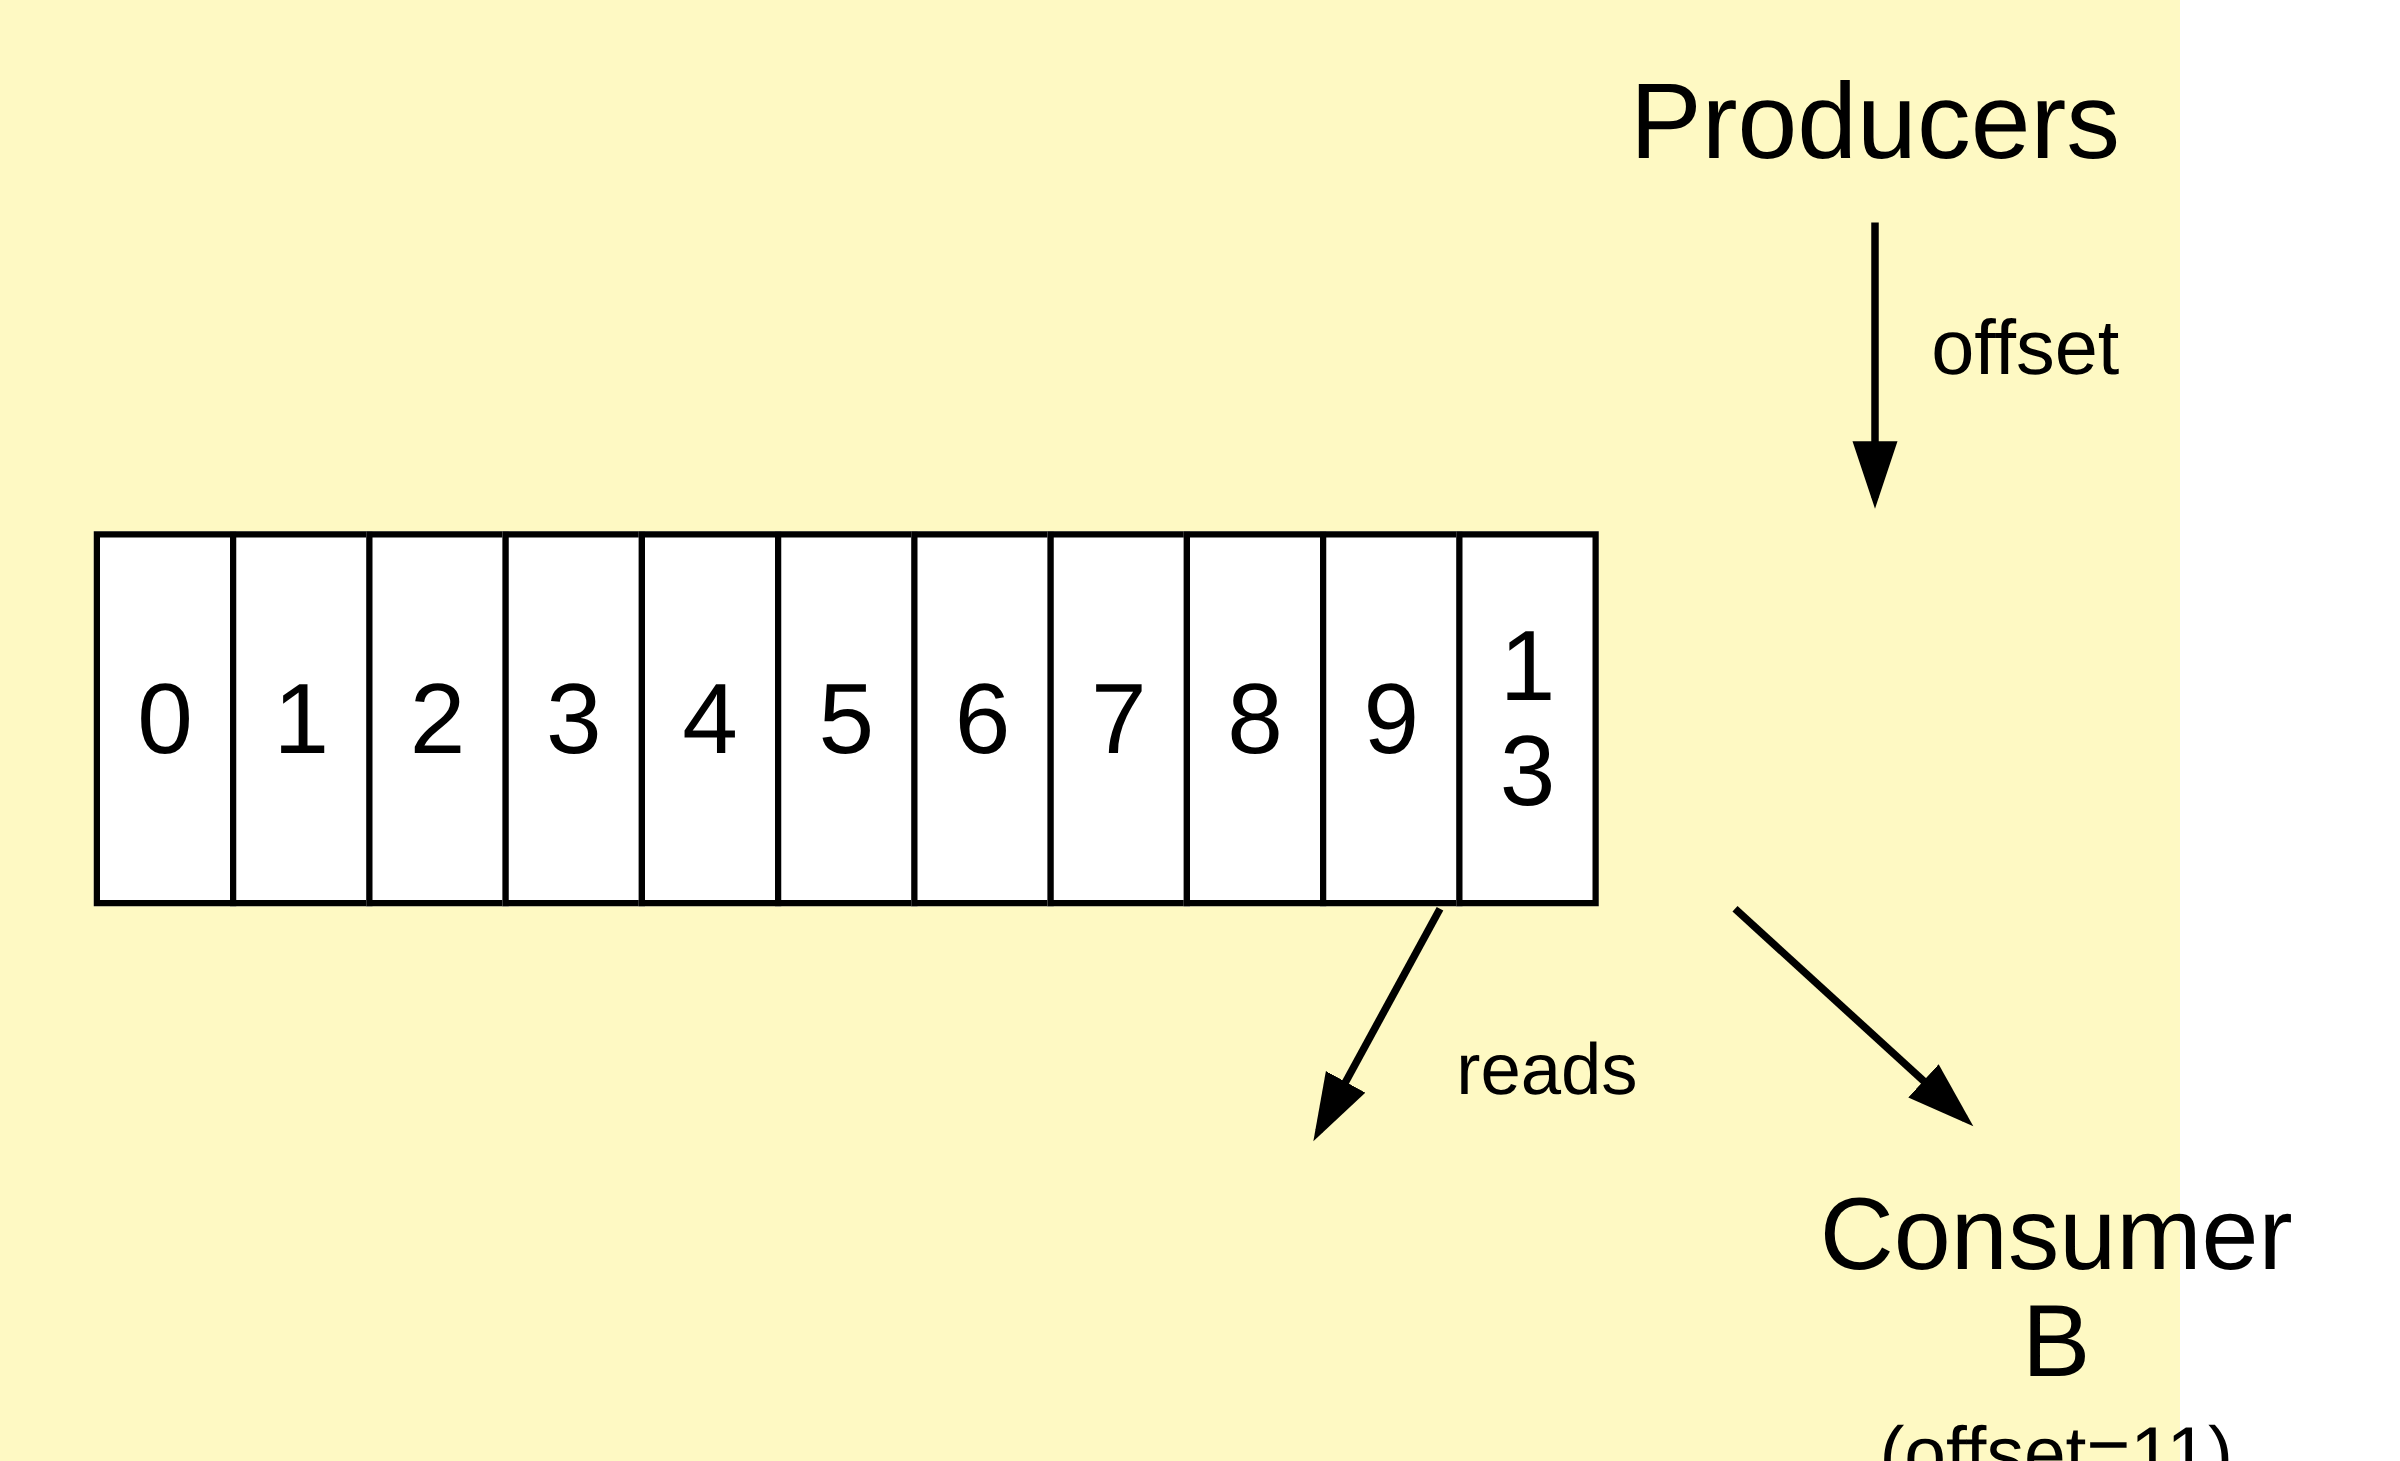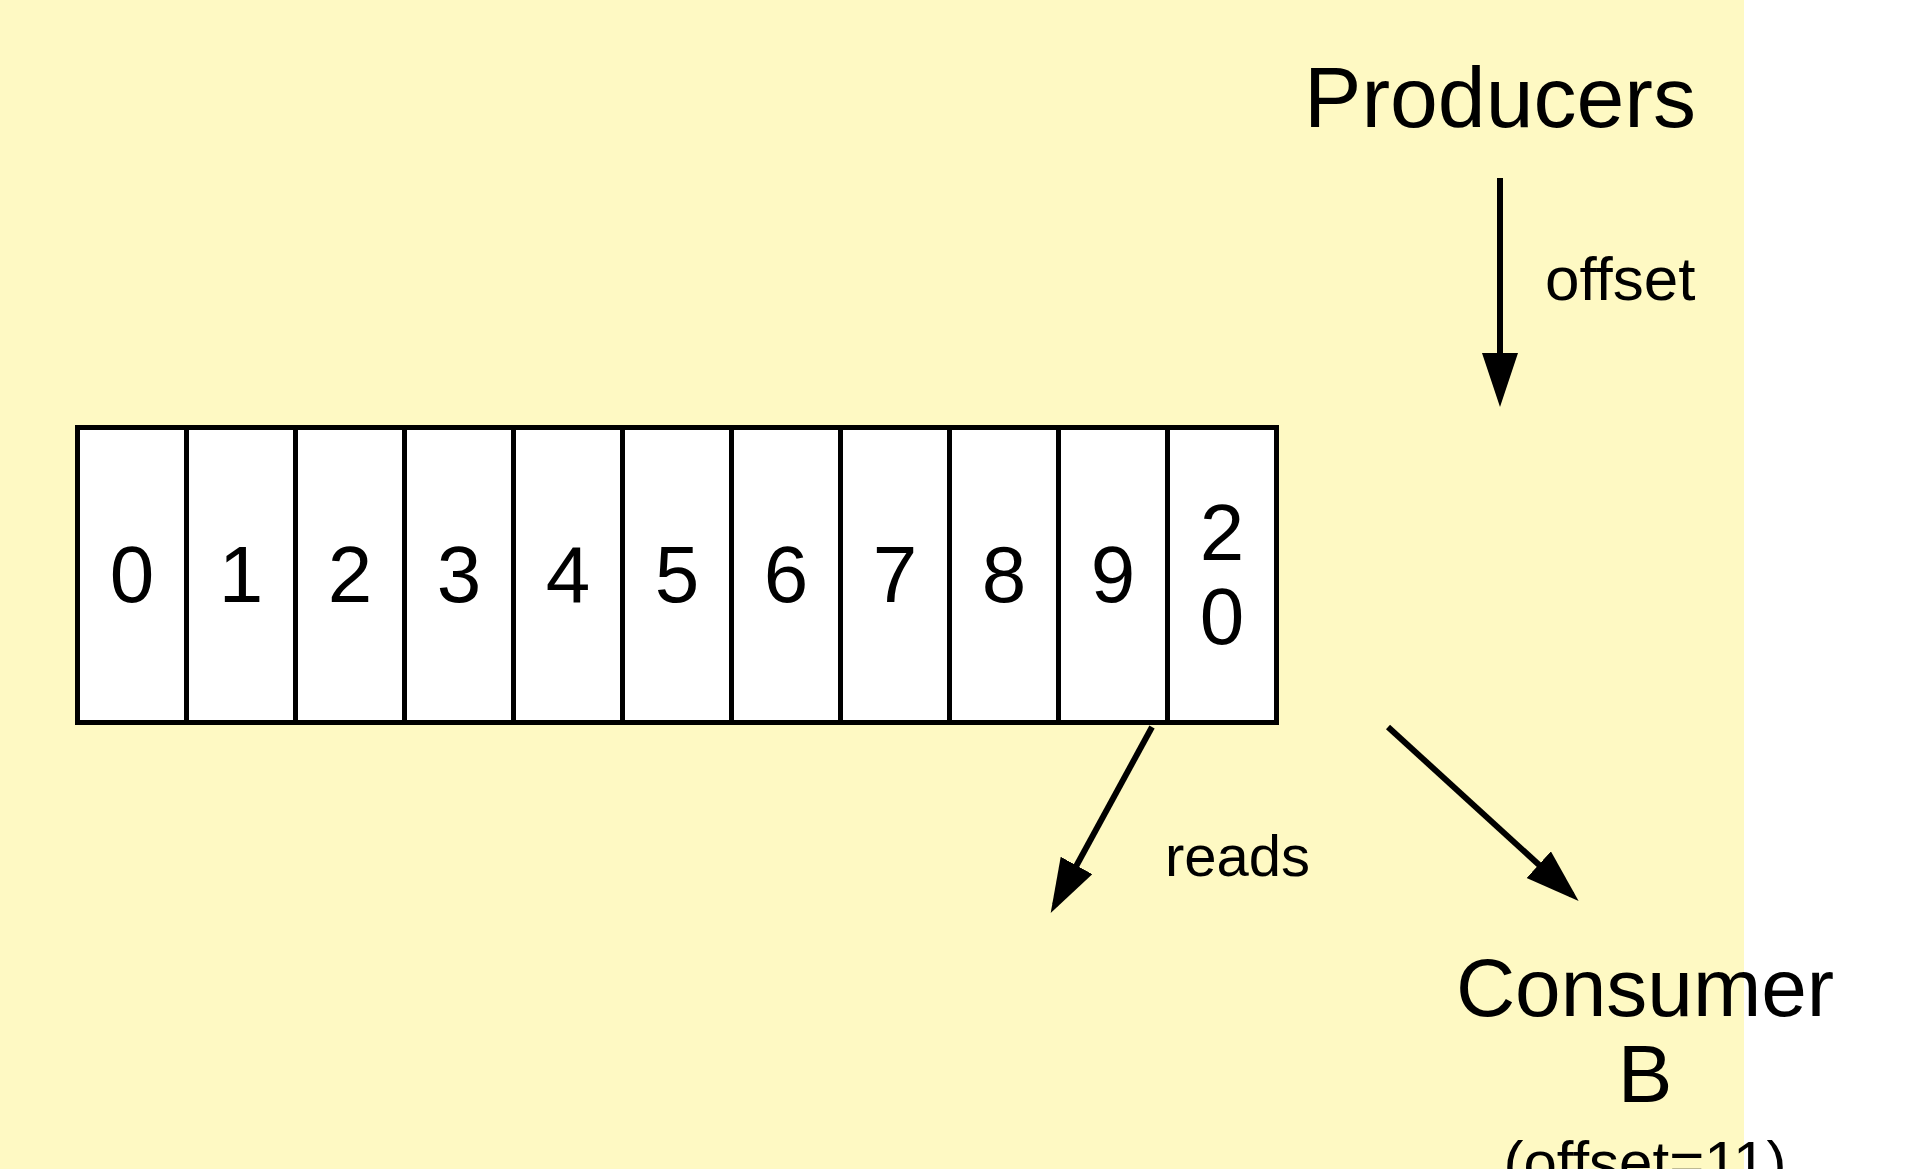--- a/index.html
+++ b/index.html
@@ -127,21 +127,21 @@
     <div class="cell">
         <span class="cell-label">7</span>
       </div>
     <div class="cell">
         <span class="cell-label">8</span>
       </div>
     <div class="cell">
         <span class="cell-label">9</span>
       </div>
     <div class="cell">
-        <span class="cell-label">20</span>
+        <span class="cell-label">13</span>
       </div>
   </div>
 
   <svg class="arrows" viewBox="0 0 1920 1169" xmlns="http://www.w3.org/2000/svg">
     <defs>
       <marker id="arrowhead" markerWidth="12" markerHeight="10" refX="7.5" refY="3" orient="auto" markerUnits="strokeWidth">
         <path d="M0,0 L9,3 L0,6 Z" fill="#000000"></path>
       </marker>
     </defs>
     <line x1="1500" y1="178" x2="1500" y2="398" stroke="#000000" stroke-width="6" marker-end="url(#arrowhead)"></line>

